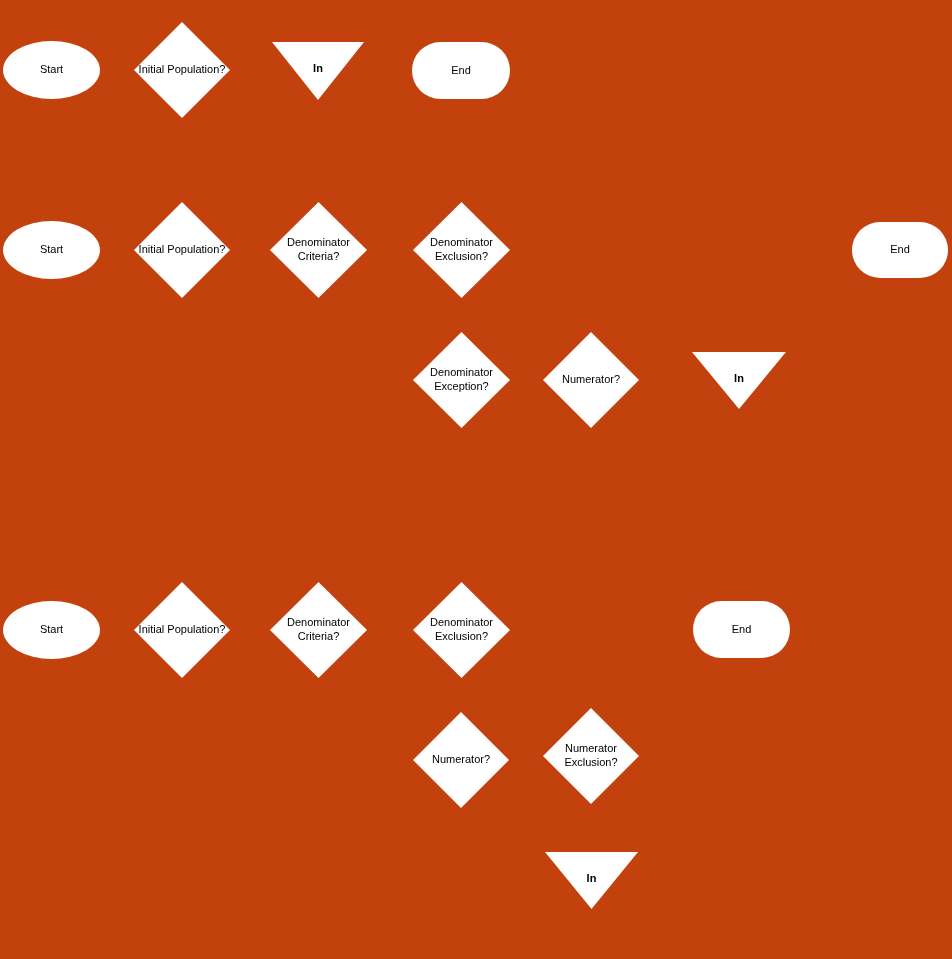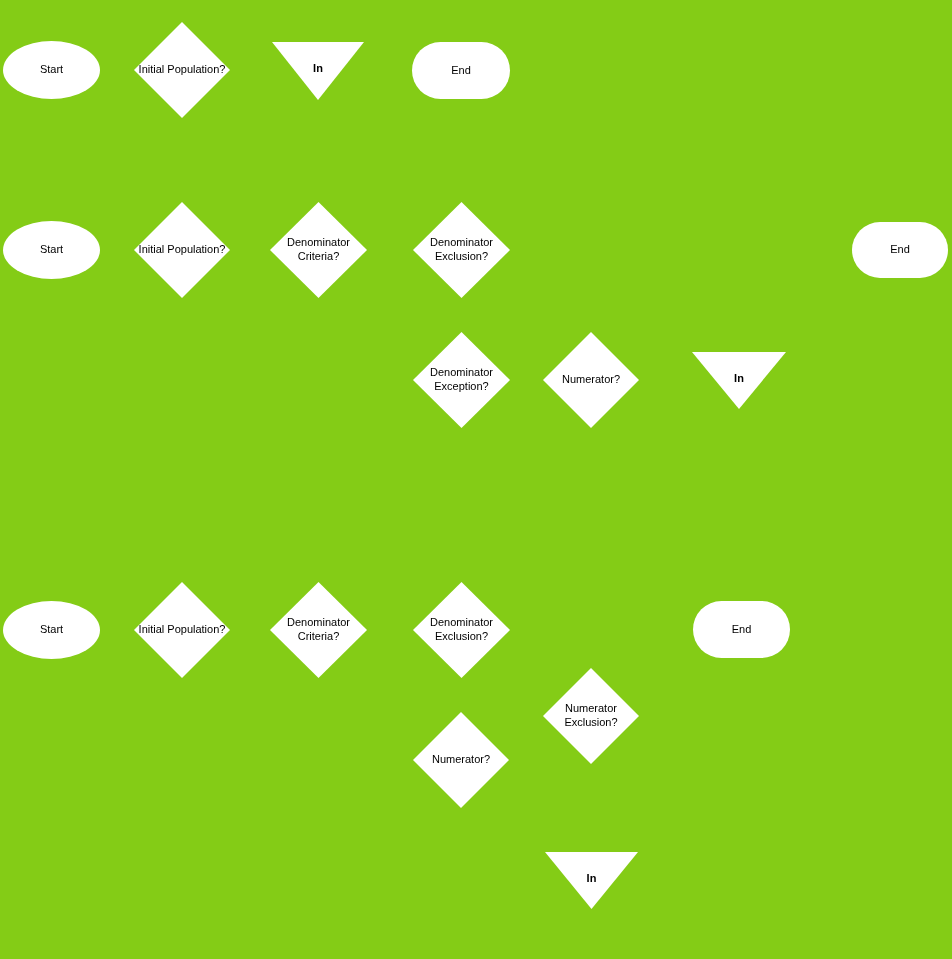--- a/index.html
+++ b/index.html
@@ -32,21 +32,21 @@
   }
   .shape-ellipse  { border-radius: 50%; }
   .shape-stadium  { border-radius: 999px; }
   .shape-diamond  { clip-path: polygon(50% 0%, 100% 50%, 50% 100%, 0% 50%); }
   .shape-triangle { clip-path: polygon(0% 0%, 100% 0%, 50% 100%); font-weight: bold; }
   .shape-triangle .node-label { position: relative; top: -2px; }
 </style>
 </head>
 <body style="background: rgb(0, 0, 0);">
 
-<div id="diagram-canvas" class="canvas" style="width: 952px; height: 959px; background: #84cc16;">
+<div id="diagram-canvas" class="canvas" style="width: 952px; height: 959px; background: #c2410c;">
     <div class="flow">
       <div class="node shape-ellipse" style="left: 3px; top: 41px; width: 97px; height: 58px; background: rgb(255, 255, 255); color: rgb(0, 0, 0);">
         <span class="node-label">Start</span>
       </div>
       <div class="node shape-diamond" style="left: 134px; top: 22px; width: 96px; height: 96px; background: rgb(255, 255, 255); color: rgb(0, 0, 0);">
         <span class="node-label">Initial Population?</span>
       </div>
       <div class="node shape-triangle" style="left: 272px; top: 42px; width: 92px; height: 58px; background: rgb(255, 255, 255); color: rgb(0, 0, 0);">
         <span class="node-label">In</span>
       </div>
@@ -97,21 +97,21 @@
       <div class="node shape-diamond" style="left: 413px; top: 582px; width: 97px; height: 96px; background: rgb(255, 255, 255); color: rgb(0, 0, 0);">
         <span class="node-label">Denominator
 Exclusion?</span>
       </div>
       <div class="node shape-stadium" style="left: 693px; top: 601px; width: 97px; height: 57px; background: rgb(255, 255, 255); color: rgb(0, 0, 0);">
         <span class="node-label">End</span>
       </div>
       <div class="node shape-diamond" style="left: 413px; top: 712px; width: 96px; height: 96px; background: rgb(255, 255, 255); color: rgb(0, 0, 0);">
         <span class="node-label">Numerator?</span>
       </div>
-      <div class="node shape-diamond" style="left: 543px; top: 668px; width: 96px; height: 96px; background: rgb(255, 255, 255); color: rgb(0, 0, 0);">
+      <div class="node shape-diamond" style="left: 543px; top: 708px; width: 96px; height: 96px; background: rgb(255, 255, 255); color: rgb(0, 0, 0);">
         <span class="node-label">Numerator
 Exclusion?</span>
       </div>
       <div class="node shape-triangle" style="left: 545px; top: 852px; width: 93px; height: 57px; background: rgb(255, 255, 255); color: rgb(0, 0, 0);">
         <span class="node-label">In</span>
       </div>
     </div>
   </div>
 
 </body></html>

